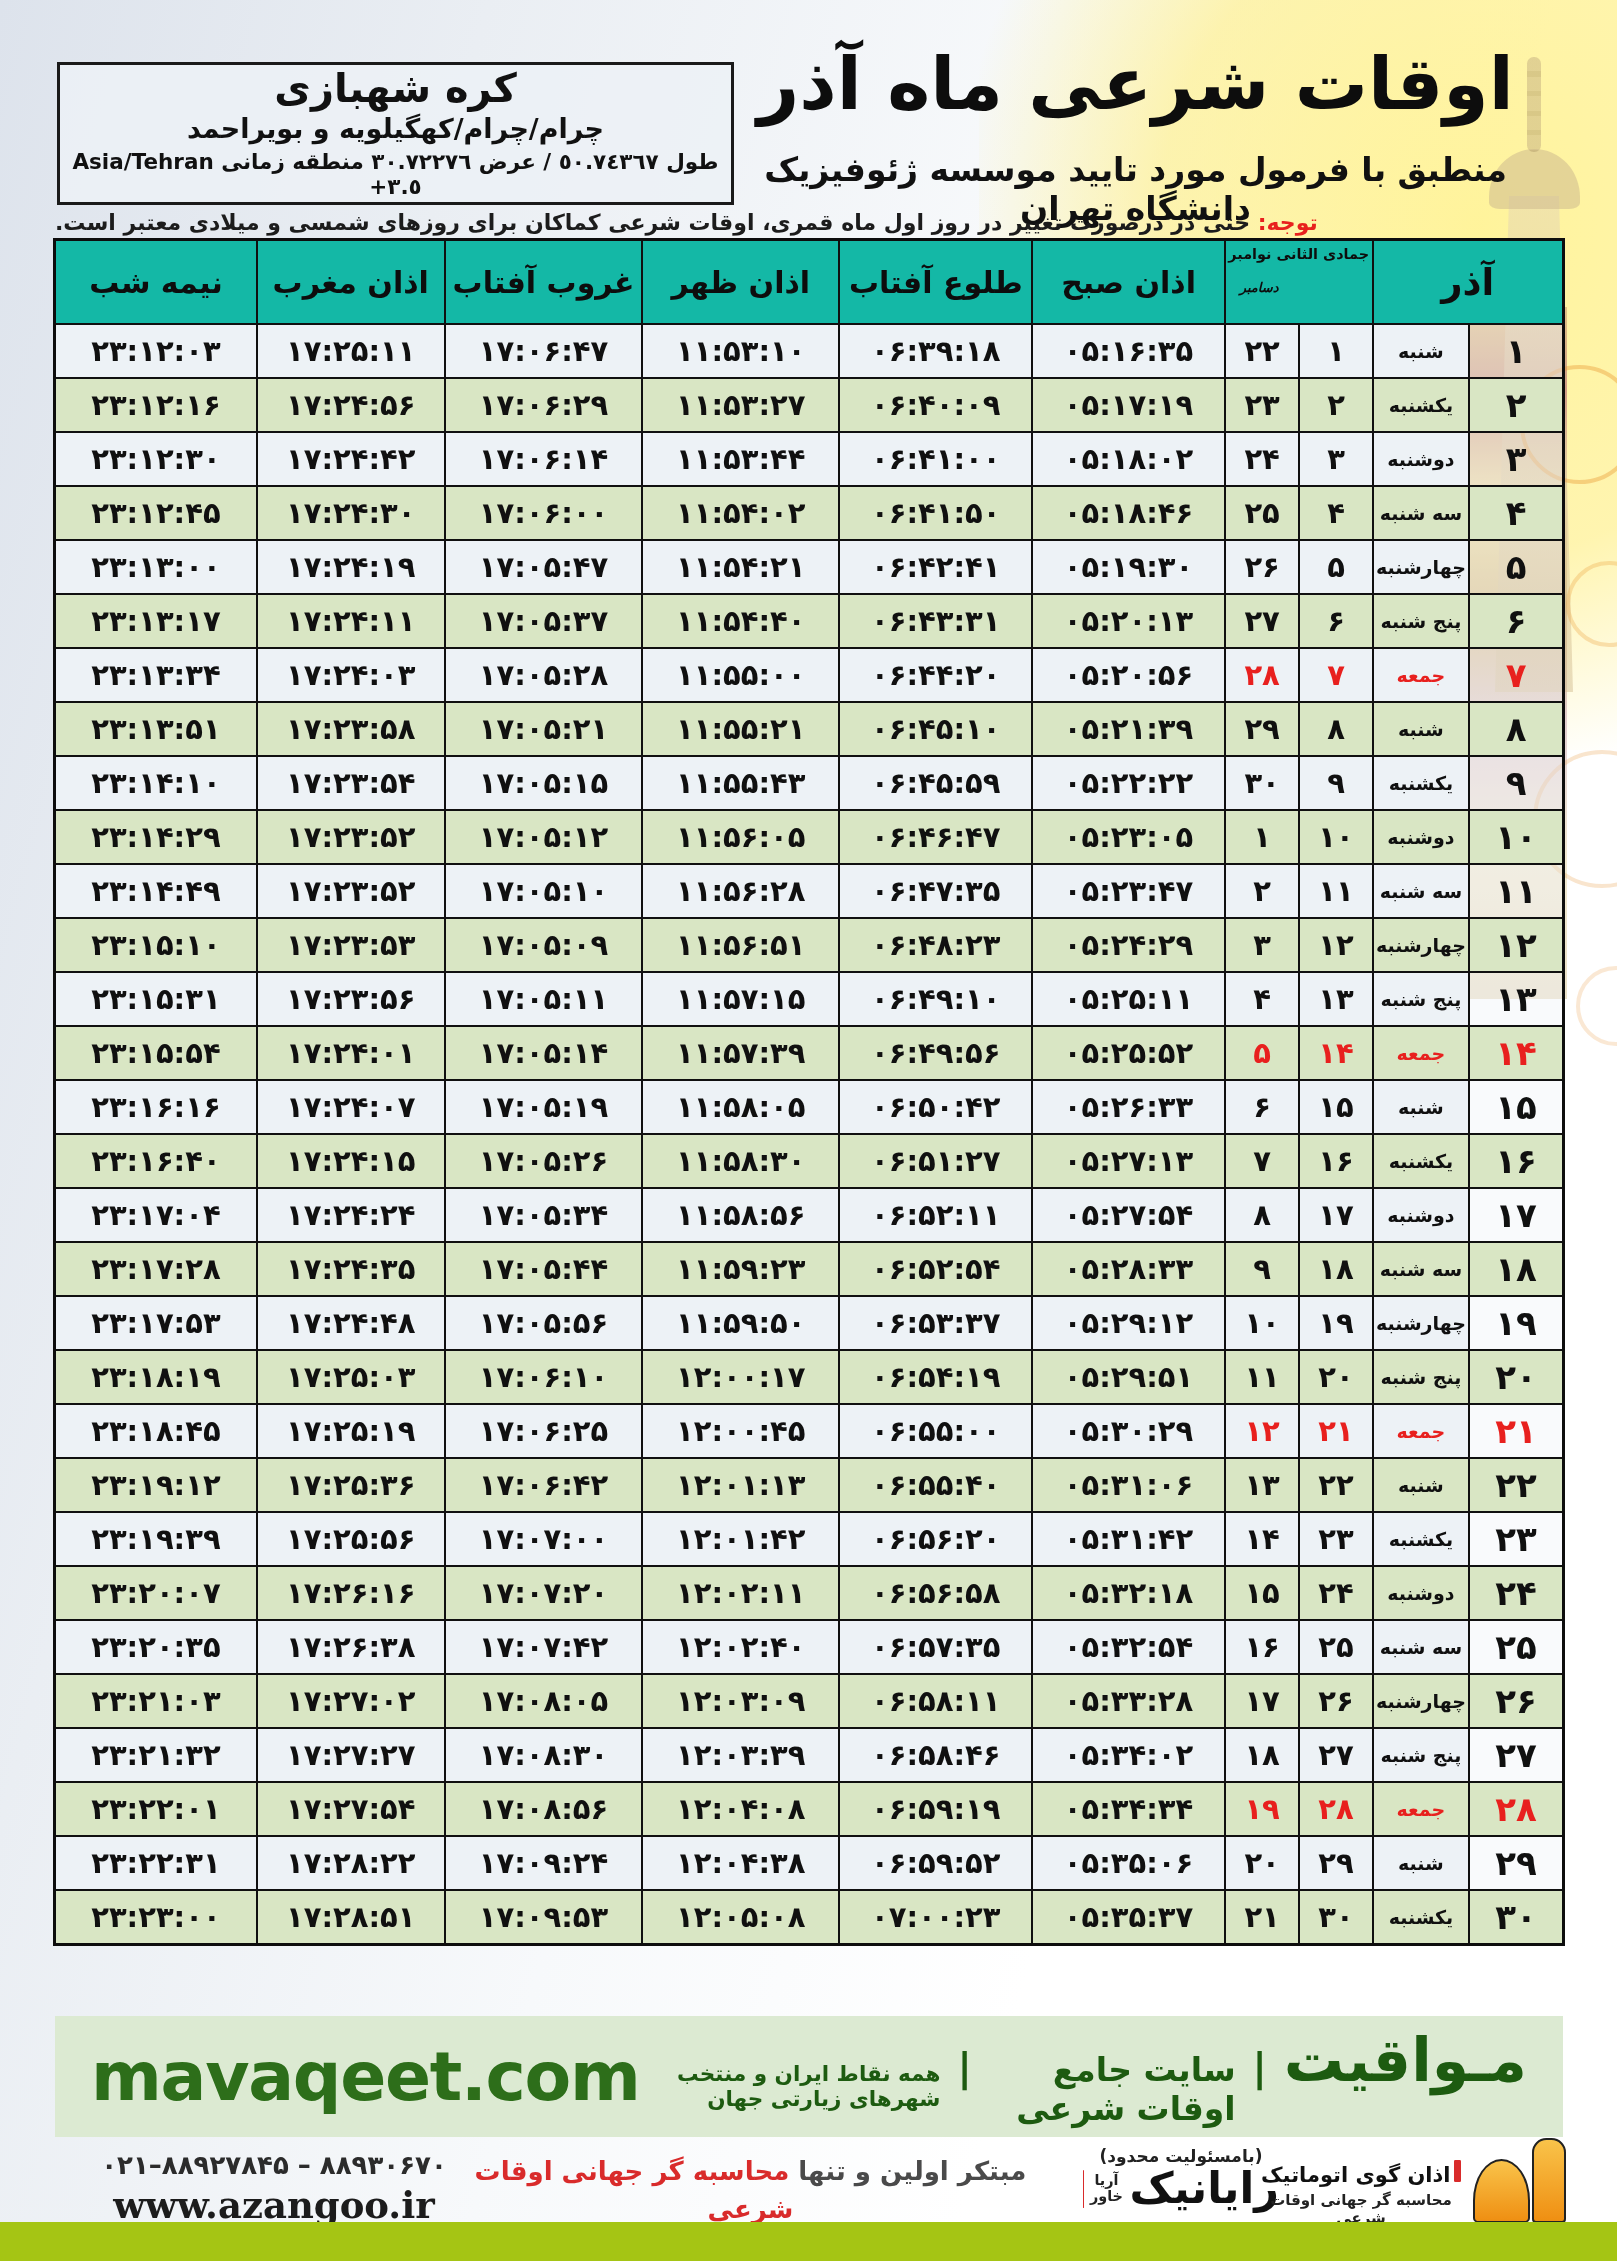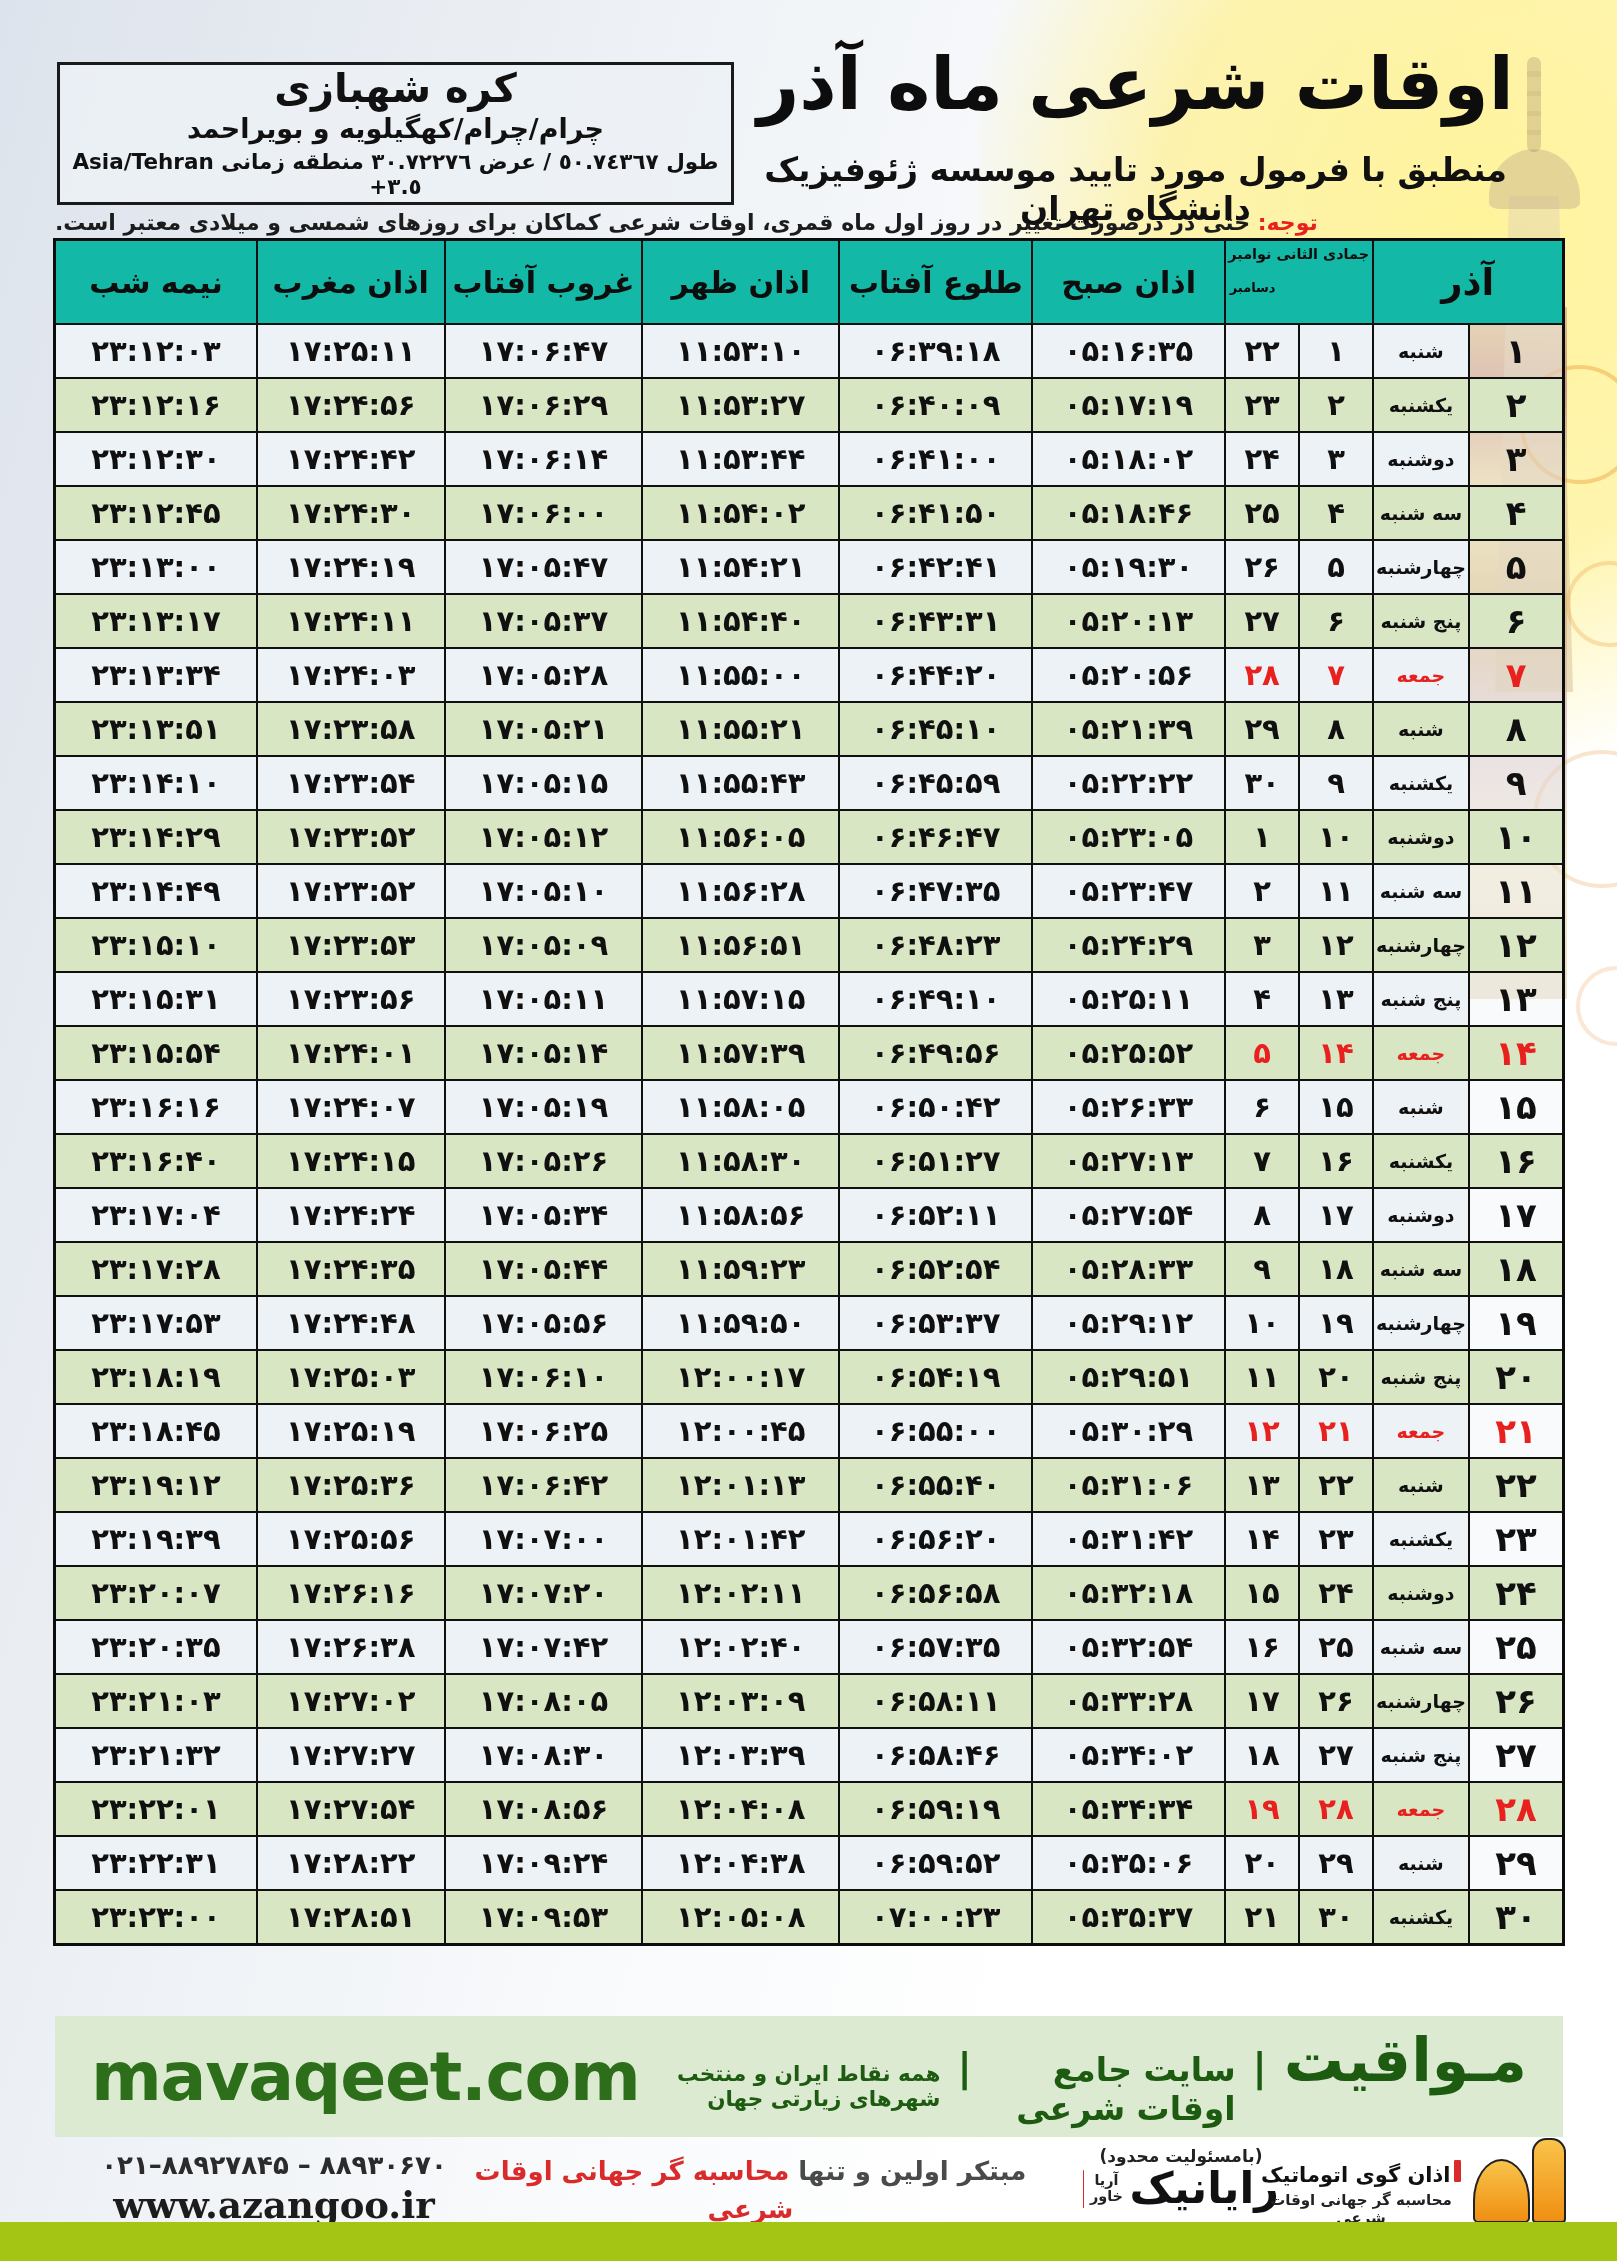--- a/index.html
+++ b/index.html
@@ -47,21 +47,21 @@
 
   
   table.prayer{position:absolute;left:53px;top:238px;width:1512px;direction:rtl;
     border-collapse:collapse;table-layout:fixed;background:transparent;z-index:2;}
   table.prayer th,table.prayer td{border:2px solid #101010;border-top-width:2.6px;border-bottom-width:2.6px;
     text-align:center;vertical-align:middle;padding:0;}
   table.prayer{border:3.9px solid #0d0d0d;}
   thead th{background:#14b8a6;height:77px;font-size:30px;font-weight:bold;color:#0d0d0d;border-bottom-width:3.3px;}
   thead th.azar-h{font-size:37px;}
   thead th.months-h{font-size:14.4px;font-weight:bold;line-height:1.2;vertical-align:top;padding-top:5.2px;}
-  thead th.months-h .l2{text-align:left;padding-left:4px;font-size:13px;margin-top:17px;}
+  thead th.months-h .l2{text-align:left;padding-left:14px;font-size:13px;margin-top:17px;font-style:italic;}
   tbody tr{height:54px;}
   tbody tr.row-a td{background:#edf2f6;}
   tbody tr.row-b td{background:#d9e6c4;}
   tbody tr.row-a td.azar{background:rgba(240,244,248,.42);}
   td.time{font-size:29px;font-weight:bold;color:#101010;direction:ltr;letter-spacing:0.7px;font-family:"DejaVu Sans",sans-serif;}
   td.cal{font-weight:bold;color:#101010;}
   td.azar{font-size:34px;}
   td.num{font-size:29px;}
   td.wday{font-size:19px;}
   tr.friday td.cal{color:#e8201e;}

